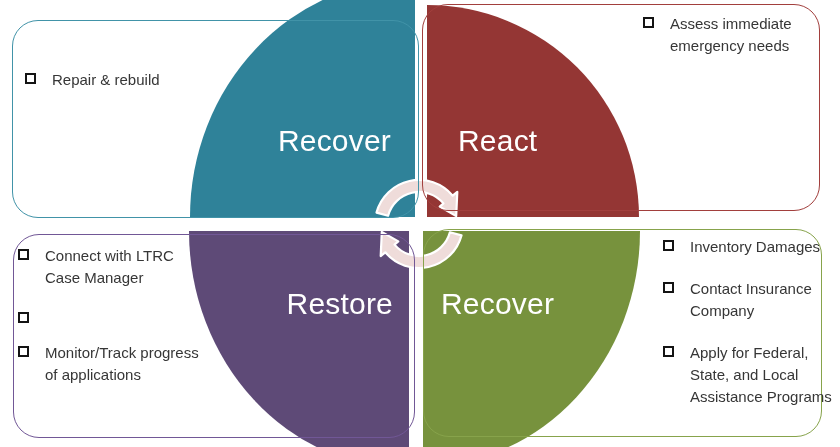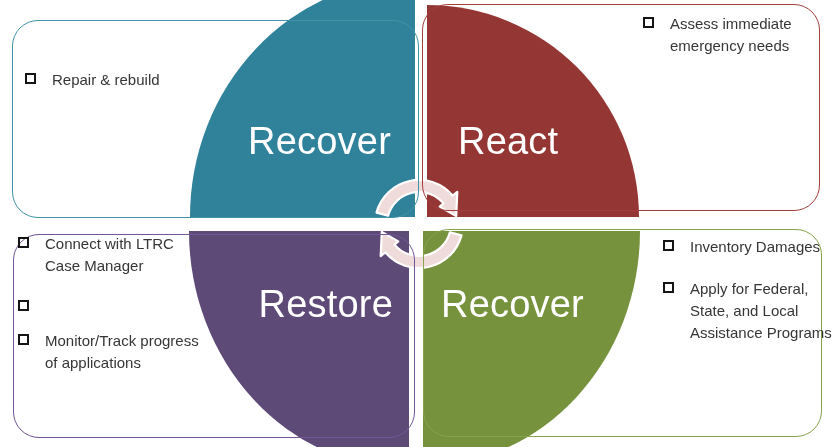--- a/index.html
+++ b/index.html
@@ -11,38 +11,38 @@
   .disc{position:absolute;z-index:1;}
   .disc-recover{left:190px;top:-21px;width:225px;height:238px;border-top-left-radius:100% 100%;}
   .disc-react{left:427px;top:5px;width:212px;height:212px;border-top-right-radius:100% 100%;}
   .disc-restore{left:189px;top:231px;width:220px;height:238px;border-bottom-left-radius:100% 100%;}
   .disc-respond{left:423px;top:231px;width:217px;height:235px;border-bottom-right-radius:100% 100%;}
   
   .arrows{position:absolute;left:0;top:0;z-index:2;pointer-events:none;}
   .arrows path{stroke:#ffffff;stroke-width:2.2px;stroke-linejoin:round;}
   
   .qlabel{
-    position:absolute;z-index:3;color:#ffffff;font-size:38px;line-height:30px;
+    position:absolute;z-index:3;color:#ffffff;font-size:30px;line-height:30px;
     letter-spacing:.2px;white-space:nowrap;
   }
   .qlabel-recover{right:449px;top:126px;}
   .qlabel-react{left:458px;top:126px;}
   .qlabel-restore{right:447px;top:289px;}
   .qlabel-respond{left:441px;top:289px;}
   
   .box{position:absolute;z-index:4;border:1.3px solid;border-radius:26px;background:transparent;pointer-events:none;}
   .box-recover{left:12px;top:20px;width:405px;height:196px;}
   .box-react{left:422px;top:4px;width:396px;height:205px;}
   .box-restore{left:13px;top:234px;width:400px;height:202px;}
   .box-respond{left:423px;top:229px;width:397px;height:206px;}
   
   .list{position:absolute;z-index:5;display:flex;flex-direction:column;}
   .list-recover{left:25px;top:22px;gap:18px;margin-top:47px;}
   .list-react{left:643px;top:13px;gap:19px;}
-  .list-restore{left:18px;top:233px;gap:19px;}
+  .list-restore{left:18px;top:245px;gap:19px;}
   .list-respond{left:663px;top:236px;gap:20px;}
   .item{display:flex;align-items:flex-start;}
   .bullet{
     flex:0 0 auto;width:11px;height:11px;box-sizing:border-box;
     border:2px solid #141414;background:transparent;margin:4px 16px 0 0;
   }
   .item-text{
     font-size:15px;line-height:22px;color:#363636;white-space:pre-line;
   }
 </style>
@@ -102,19 +102,24 @@
     </div>
   </div>
 
   <div class="list list-respond">
     <div class="item">
       <span class="bullet"></span>
       <span class="item-text">Inventory Damages</span>
     </div>
     <div class="item">
       <span class="bullet"></span>
+      <span class="item-text">Contact Insurance
+Company</span>
+    </div>
+    <div class="item">
+      <span class="bullet"></span>
       <span class="item-text">Apply for Federal,
 State, and Local
 Assistance Programs</span>
     </div>
   </div>
 
 </div>
 
 </body></html>

